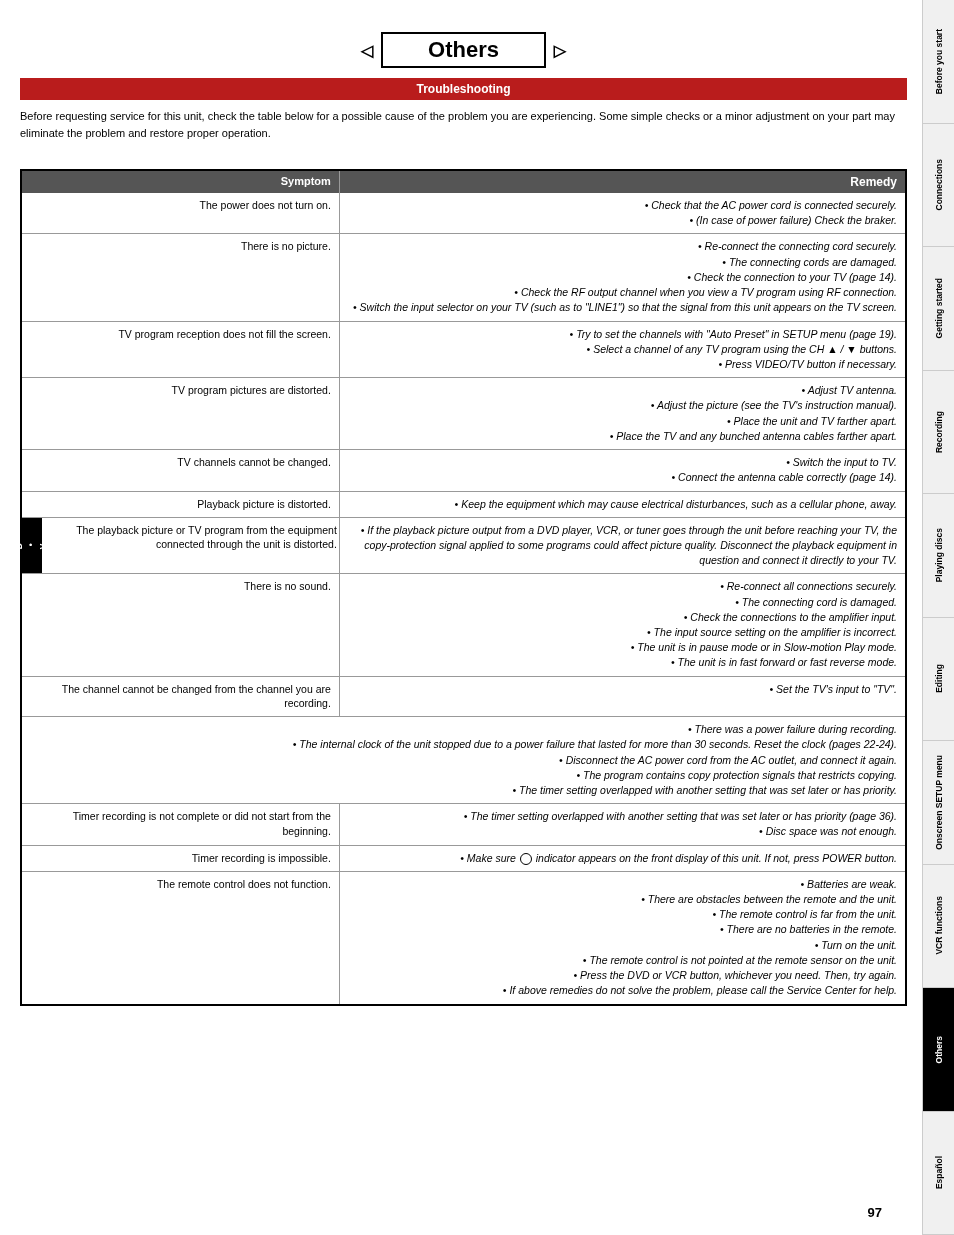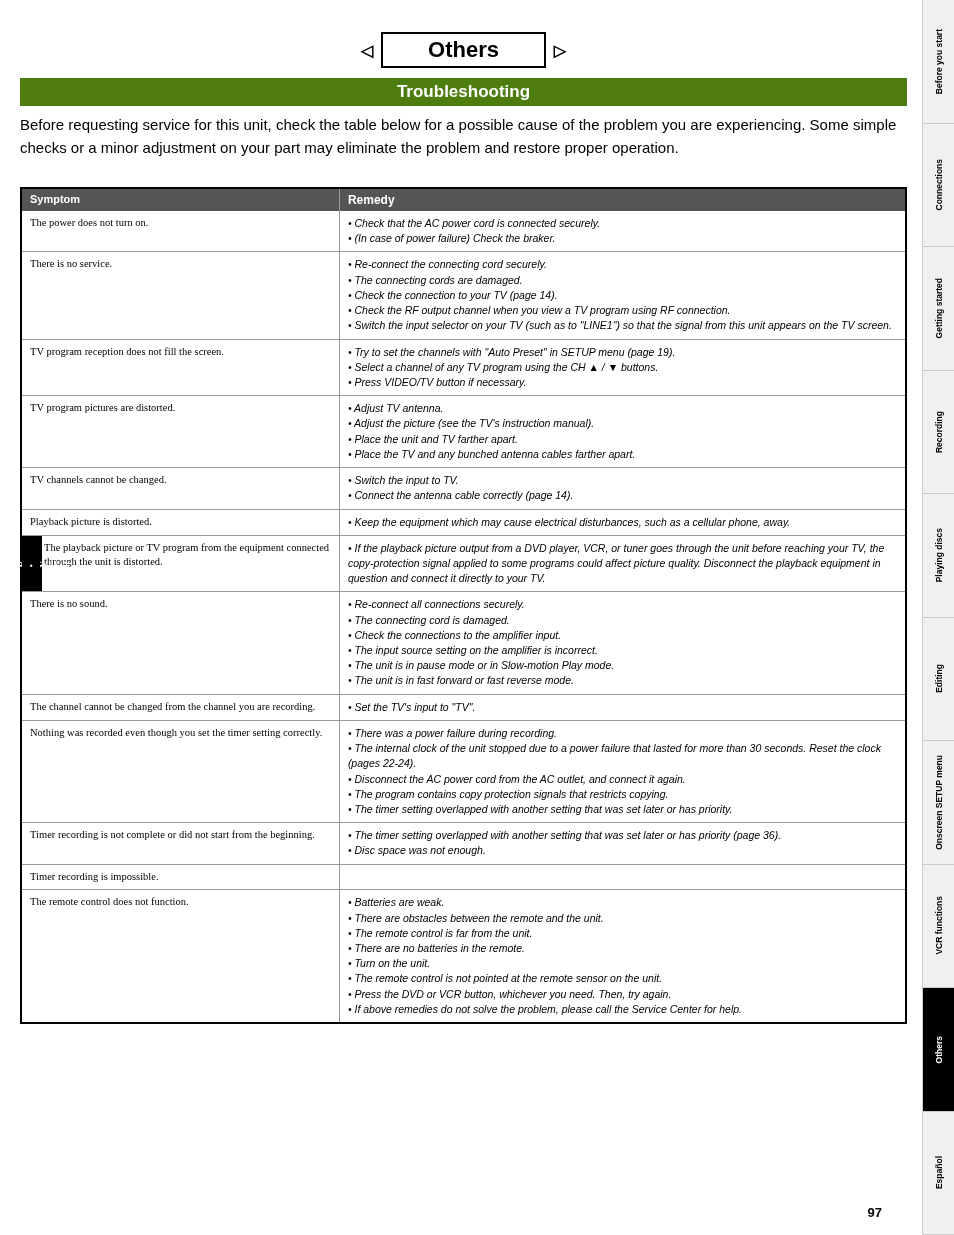--- a/index.html
+++ b/index.html
@@ -19,31 +19,31 @@
       min-height: 1235px;
     }
 
     .main-content {
       flex: 1;
       padding: 20px 15px 20px 20px;
       position: relative;
     }
 
     .subtitle-bar {
-      background: #4d7c0f;
+      background: #b91c1c;
       color: #fff;
       text-align: center;
-      font-size: 17px;
+      font-size: 12px;
       font-weight: bold;
       padding: 4px 0;
       margin: 6px 0 8px 0;
     }
 
     .intro-text {
-      font-size: 15px;
+      font-size: 11px;
       line-height: 1.5;
       margin-bottom: 28px;
     }
 
     
     .right-sidebar {
       width: 32px;
       display: flex;
       flex-direction: column;
       border-left: 1px solid #ccc;
@@ -83,39 +83,39 @@
       bottom: 15px;
       right: 40px;
       font-size: 13px;
       font-weight: bold;
       margin-top: 20px;
     }
 
     .outer-border {
       border: 2px solid #000;
       margin-top: 16px;
+      text-align: right;
     }
 
     .section-row {
       display: flex;
       border-bottom: 1px solid #999;
     }
 
     .section-row:last-child {
       border-bottom: none;
     }
 
     .cell-symptom {
       width: 36%;
       padding: 5px 8px;
       border-right: 1px solid #999;
       font-size: 10.5px;
       line-height: 1.4;
       vertical-align: top;
-      font-family: Liberation Serif, serif;
     }
 
     .cell-remedy {
       flex: 1;
       padding: 5px 8px;
       font-size: 10.5px;
       line-height: 1.45;
       vertical-align: top;
       font-style: italic;
     }
@@ -211,21 +211,21 @@
         <div class="header-symptom">Symptom</div>
         <div class="header-remedy">Remedy</div>
       </div>
 
       <div class="section-row">
         <div class="cell-symptom">The power does not turn on.</div>
         <div class="cell-remedy">• Check that the AC power cord is connected securely.<br>• (In case of power failure) Check the braker.</div>
       </div>
 
       <div class="section-row">
-        <div class="cell-symptom">There is no service.</div>
+        <div class="cell-symptom">There is no picture.</div>
         <div class="cell-remedy">
           • Re-connect the connecting cord securely.<br>
           • The connecting cords are damaged.<br>
           • Check the connection to your TV (page 14).<br>
           • Check the RF output channel when you view a TV program using RF connection.<br>
           • Switch the input selector on your TV (such as to "LINE1") so that the signal from this unit appears on the TV screen.
         </div>
       </div>
 
       <div class="section-row">
@@ -287,40 +287,42 @@
       </div>
 
       <div class="section-row">
         <div class="cell-symptom">The channel cannot be changed from the channel you are recording.</div>
         <div class="cell-remedy">
           • Set the TV's input to "TV".
         </div>
       </div>
 
       <div class="section-row">
-        <div class="cell-symptom">Nothing was recorded even though you set the timer setting correctly.</div>
         <div class="cell-remedy">
           • There was a power failure during recording.<br>
           • The internal clock of the unit stopped due to a power failure that lasted for more than 30 seconds. Reset the clock (pages 22-24).<br>
           • Disconnect the AC power cord from the AC outlet, and connect it again.<br>
           • The program contains copy protection signals that restricts copying.<br>
           • The timer setting overlapped with another setting that was set later or has priority.
         </div>
       </div>
 
       <div class="section-row">
         <div class="cell-symptom">Timer recording is not complete or did not start from the beginning.</div>
         <div class="cell-remedy">
           • The timer setting overlapped with another setting that was set later or has priority (page 36).<br>
           • Disc space was not enough.
         </div>
       </div>
 
       <div class="section-row">
         <div class="cell-symptom">Timer recording is impossible.</div>
+        <div class="cell-remedy">
+          • Make sure <span class="circle-icon"></span> indicator appears on the front display of this unit. If not, press POWER button.
+        </div>
       </div>
 
       <div class="section-row">
         <div class="cell-symptom">The remote control does not function.</div>
         <div class="cell-remedy">
           • Batteries are weak.<br>
           • There are obstacles between the remote and the unit.<br>
           • The remote control is far from the unit.<br>
           • There are no batteries in the remote.<br>
           • Turn on the unit.<br>

